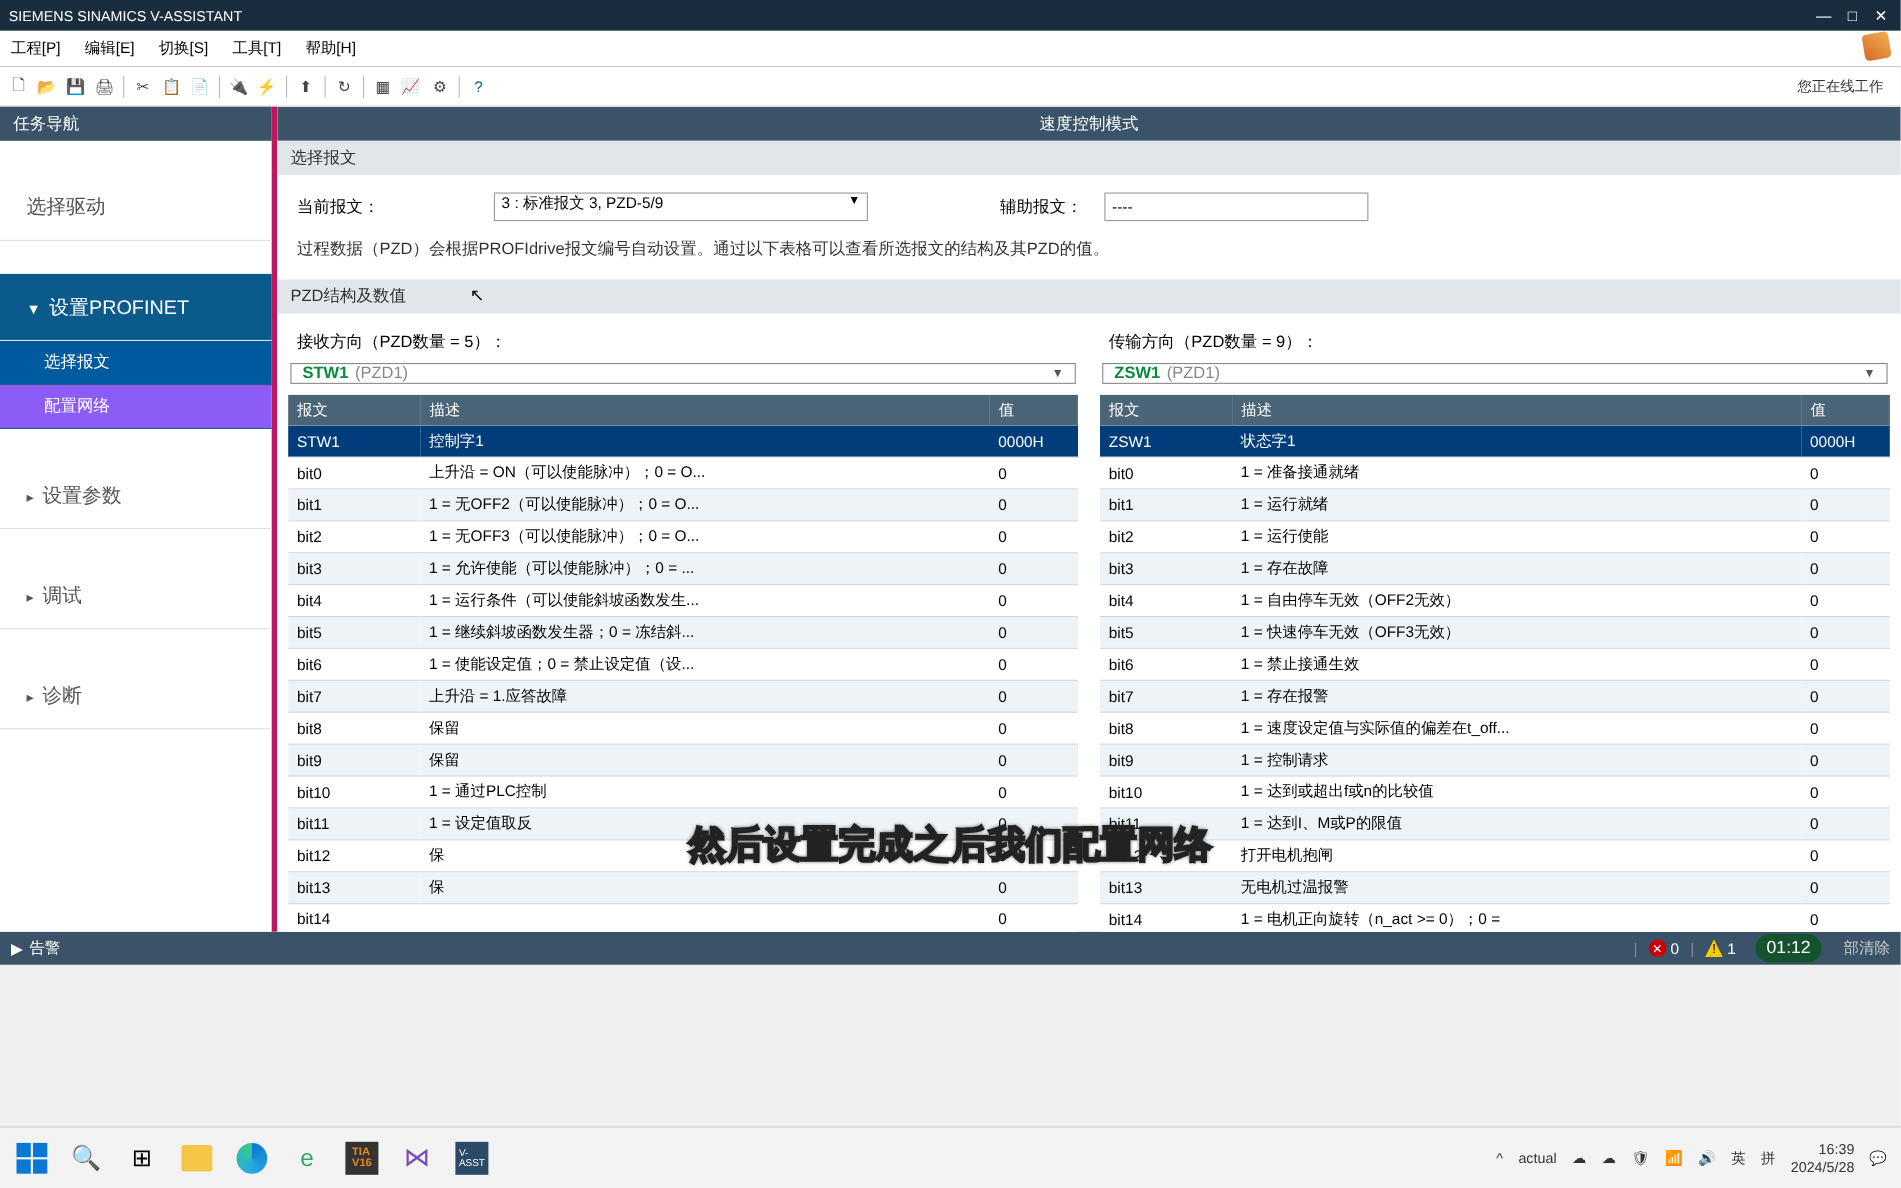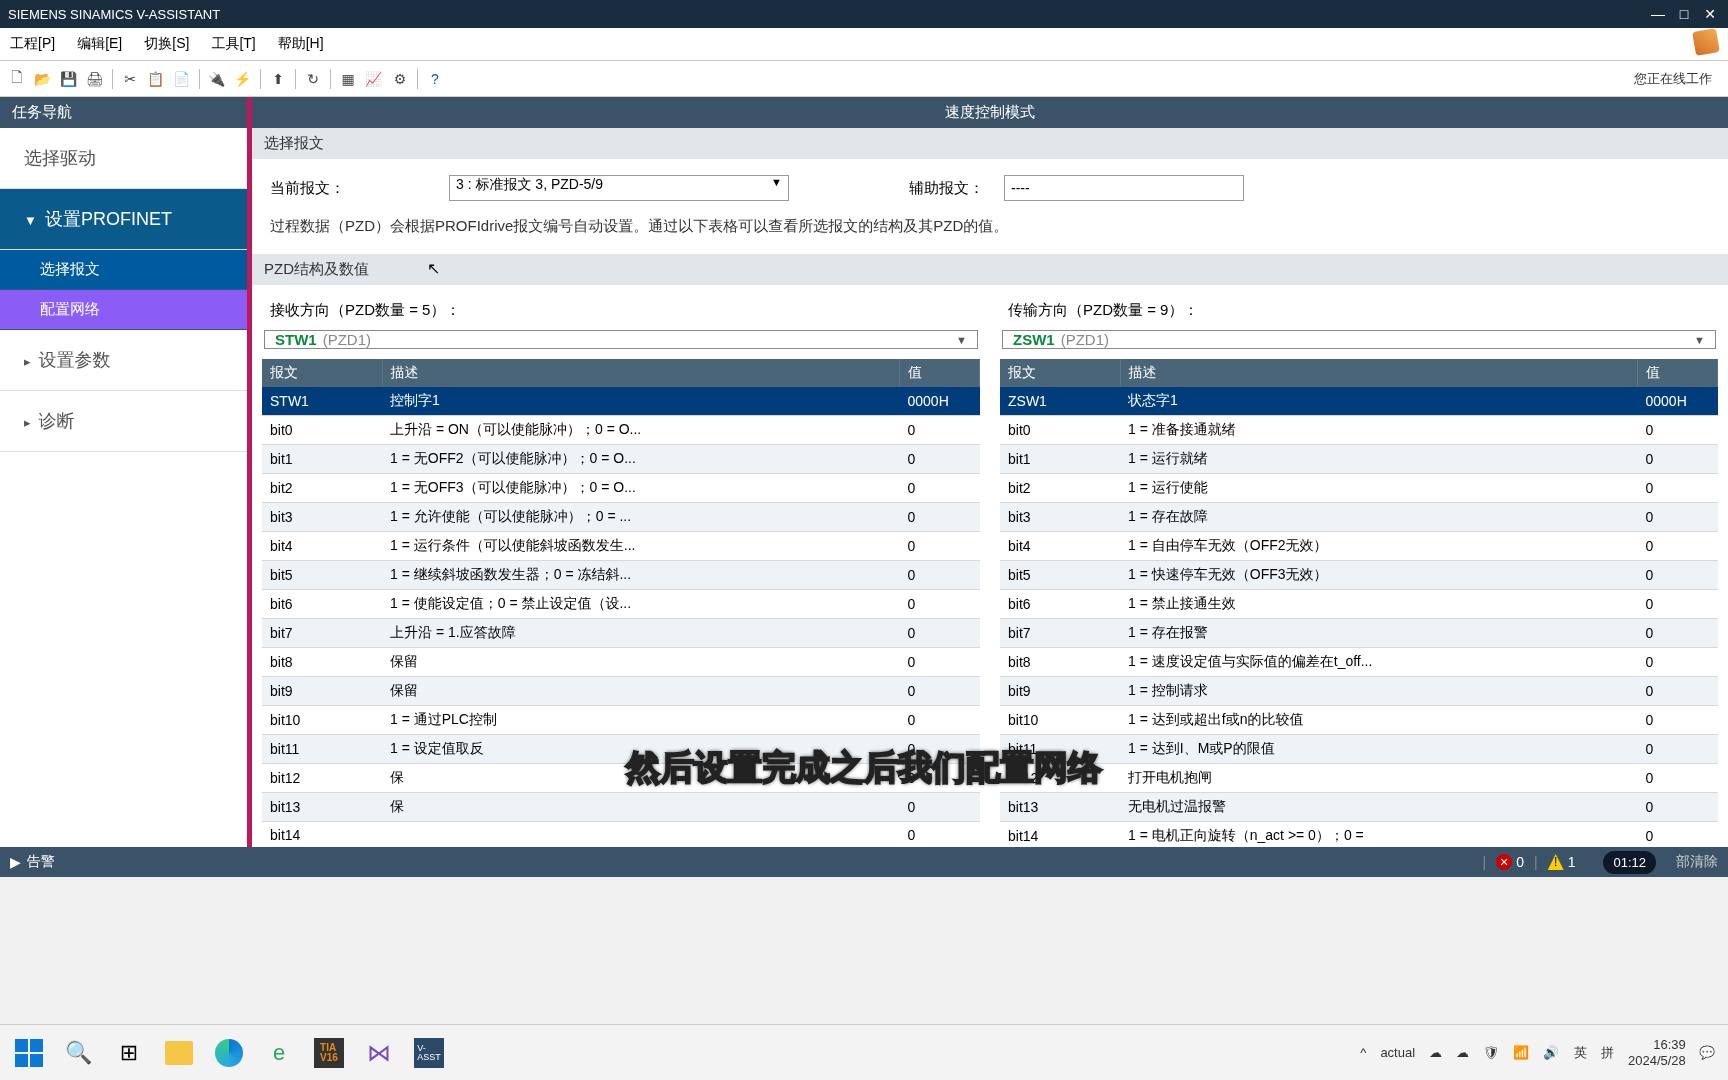--- a/index.html
+++ b/index.html
@@ -11,21 +11,21 @@
 .menubar span { cursor: pointer; }
 .plug-icon { position:absolute; right:10px; top:2px; width:24px; height:24px; background: linear-gradient(45deg,#d46a2a,#f0b050); border-radius:4px; transform: rotate(-10deg);}
 .toolbar { background: #fff; height: 36px; display: flex; align-items: center; padding: 0 6px; gap: 6px; border-bottom: 1px solid #ccc; justify-content:space-between;}
 .toolbar-left { display:flex; align-items:center; gap:4px;}
 .tbtn { width: 22px; height: 22px; display: flex; align-items: center; justify-content: center; cursor: pointer; font-size: 14px; color: #444; }
 .tsep { width: 1px; height: 20px; background: #bbb; margin: 0 2px; }
 .status-right { font-size:13px; color:#333; padding-right:10px;}
 .main { display: flex; height: 750px; background:#fff;}
 .sidebar { width: 252px; background: #fff; border-right: 5px solid #be185d; display: flex; flex-direction: column; }
 .side-hdr { background: #3a5368; color: #fff; padding: 6px 12px; font-size: 15px; }
-.side-sect { padding: 18px 24px; font-size: 18px; color: #555; cursor: pointer; border-bottom: 1px solid #e0e0e0;}
+.side-sect { padding: 18px 24px; font-size: 18px; color: #555; cursor: pointer; border-bottom: 1px solid #e0e0e0; margin-top: 30px;}
 .side-sect.active { background: #0a5a8c; color:#fff; }
 .side-sect .arrow { display:inline-block; margin-right:8px; font-size:13px;}
 .side-sub { background:#8b5cf6; color:#fff; padding:10px 40px; font-size:15px; cursor:pointer; border-bottom:1px solid #2a5a80;}
 .side-sub.sel { background:#005a9e; }
 .content { flex: 1; background: #fff; overflow: hidden; display:flex; flex-direction:column;}
 .mode-hdr { background:#3a5368; color:#fff; padding:6px 12px; font-size:15px;text-align:center;}
 .sel-tel { background:#e0e6ea; padding:6px 12px; font-size:15px; color:#333;}
 .tel-row { display:flex; align-items:center; padding:16px 18px; gap:120px; font-size:15px;}
 .tel-label { min-width:80px;}
 .tel-select { width:340px; height:26px; border:1px solid #999; padding:0 6px; font-size:14px; background:#fff;}
@@ -49,21 +49,21 @@
 tr:nth-child(even):not(.hrow) td { background:#fff;}
 .col-a { width:120px; max-width:120px;}
 .col-b { max-width:280px;}
 .col-c { width:80px;}
 .alarm-bar { background:#3a5368; color:#fff; height:30px; display:flex; align-items:center; padding:0 10px; font-size:14px;}
 .alarm-bar .tri { margin-right:6px;}
 .alarm-right { margin-left:auto; display:flex; align-items:center; gap:10px;}
 .cnt { display:flex; align-items:center; gap:4px;}
 .red-x { color:#fff; background:#c00; border-radius:50%; width:16px; height:16px; display:flex; align-items:center; justify-content:center; font-size:11px;}
 .yel-w { color:#000; background:#fc0; width:16px; height:16px; display:flex; align-items:center; justify-content:center; font-size:12px; clip-path: polygon(50% 0, 100% 100%, 0 100%);}
-.pill { background:#0f172a; color:#fff; border-radius:20px; padding:4px 10px; font-size:13px; margin-left:18px;}
+.pill { background:#14532d; color:#fff; border-radius:20px; padding:4px 10px; font-size:16px; margin-left:8px;}
 .clear { color:#ccc; margin-left:10px;}
 .subtitle { position:absolute; left:50%; top:745px; transform:translateX(-50%); font-size:34px; font-weight:bold; color:#fff; -webkit-text-stroke:2px #222; text-shadow:0 0 4px #000;}
 .taskbar { position:absolute; bottom:0; left:0; right:0; height:56px; background:#f3f3f3; display:flex; align-items:center; padding:0 12px; border-top:1px solid #ccc;}
 .tb-left { display:flex; align-items:center; gap:16px;}
 .tb-ico { width:34px; height:34px; display:flex; align-items:center; justify-content:center; font-size:22px; cursor:pointer;}
 .tb-right { margin-left:auto; display:flex; align-items:center; gap:14px; font-size:13px; color:#333;}
 .tb-time { text-align:right; line-height:1.2;}
 .win-logo { width:28px; height:28px; display:grid; grid-template-columns:1fr 1fr; grid-template-rows:1fr 1fr; gap:2px;}
 .win-logo span:nth-child(1){background:#0a78d4;} .win-logo span:nth-child(2){background:#0a78d4;} .win-logo span:nth-child(3){background:#0a78d4;} .win-logo span:nth-child(4){background:#0a78d4;}
 .edge { width:28px; height:28px; border-radius:50%; background: conic-gradient(#0a78d4,#2aa8e0,#33cc88);}
@@ -121,20 +121,21 @@
 </div>
 
 <div class="main">
   <div class="sidebar">
     <div class="side-hdr">任务导航</div>
     <div class="side-sect"><span>选择驱动</span></div>
     <div class="side-sect active"><span class="arrow">▼</span><span>设置PROFINET</span></div>
     <div class="side-sub sel">选择报文</div>
     <div class="side-sub">配置网络</div>
     <div class="side-sect"><span class="arrow">▸</span><span>设置参数</span></div>
+    <div class="side-sect"><span class="arrow">▸</span><span>调试</span></div>
     <div class="side-sect"><span class="arrow">▸</span><span>诊断</span></div>
   </div>
 
   <div class="content">
     <div class="mode-hdr">速度控制模式</div>
     <div class="sel-tel">选择报文</div>
     <div class="tel-row">
       <div style="display:flex;align-items:center;gap:99px;">
         <span class="tel-label">当前报文：</span>
         <div class="tel-select"><span>3 : 标准报文 3, PZD-5/9</span><span style="float:right;font-size:11px;">▼</span></div>

